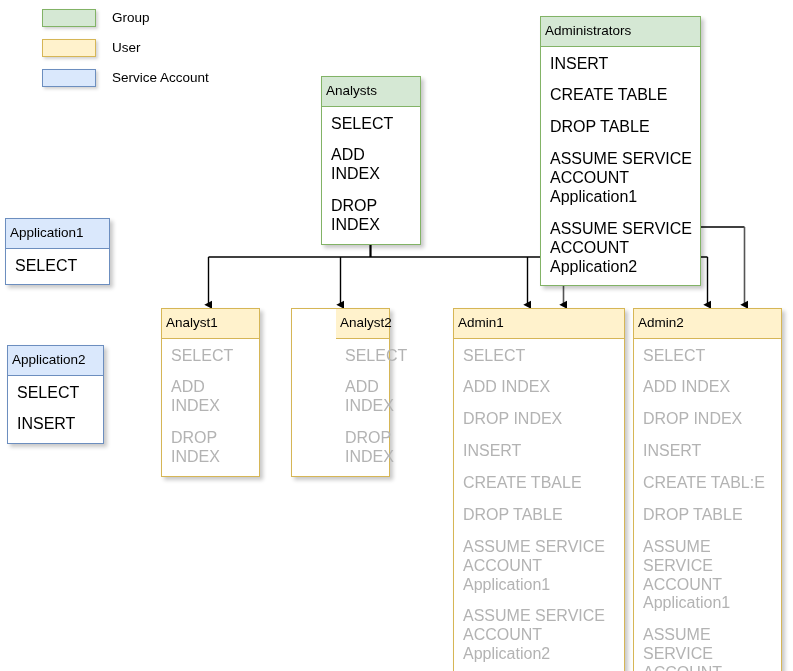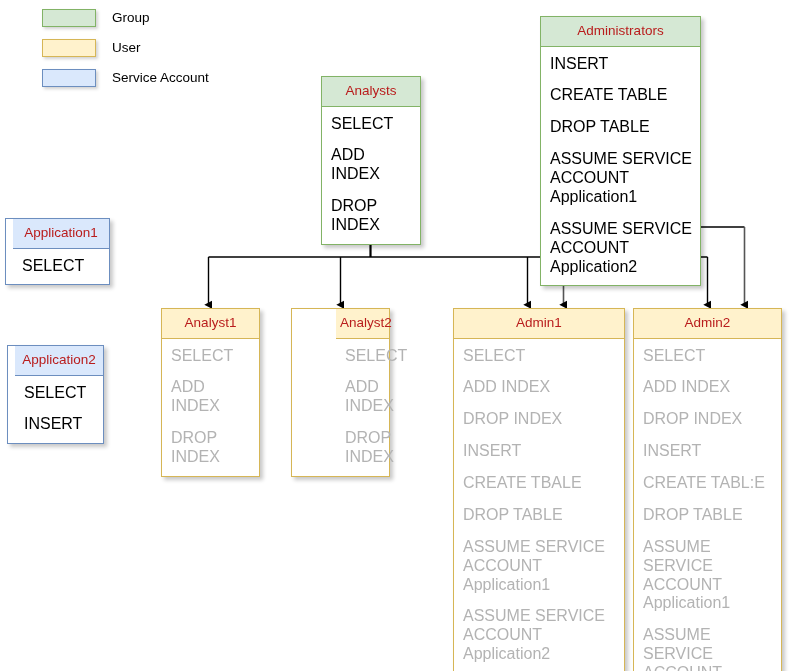--- a/index.html
+++ b/index.html
@@ -50,23 +50,22 @@
 
   
   .node {
     position: absolute;
     box-sizing: border-box;
     background: #ffffff;
     box-shadow: 3px 3px 4px rgba(0,0,0,0.22);
   }
   .node-header {
     box-sizing: border-box;
-    text-align: center;
     font-size: 13.5px;
-    color: #b91c1c;
+    color: #000000;
     padding: 6px 4px 7px 4px;
     line-height: 1.15;
   }
   .node-body {
     box-sizing: border-box;
     padding: 8px 8px 9px 9px;
   }
   .perm {
     font-size: 16px;
     line-height: 1.18;
@@ -83,21 +82,21 @@
     background: #d5e8d4;
     border-bottom: 1px solid #82b366;
   }
   
   .type-user { border: 1px solid #d6b656; }
   .type-user > .node-header {
     background: #fff2cc;
     border-bottom: 1px solid #d6b656;
   }
   
-  .type-service { border: 1px solid #6c8ebf; padding-left: 7px; }
+  .type-service { border: 1px solid #6c8ebf; }
   .type-service > .node-header {
     background: #dae8fc;
     border-bottom: 1px solid #6c8ebf;
   }
 
   
   #edges {
     position: absolute;
     left: 0; top: 0;
     width: 793px;

